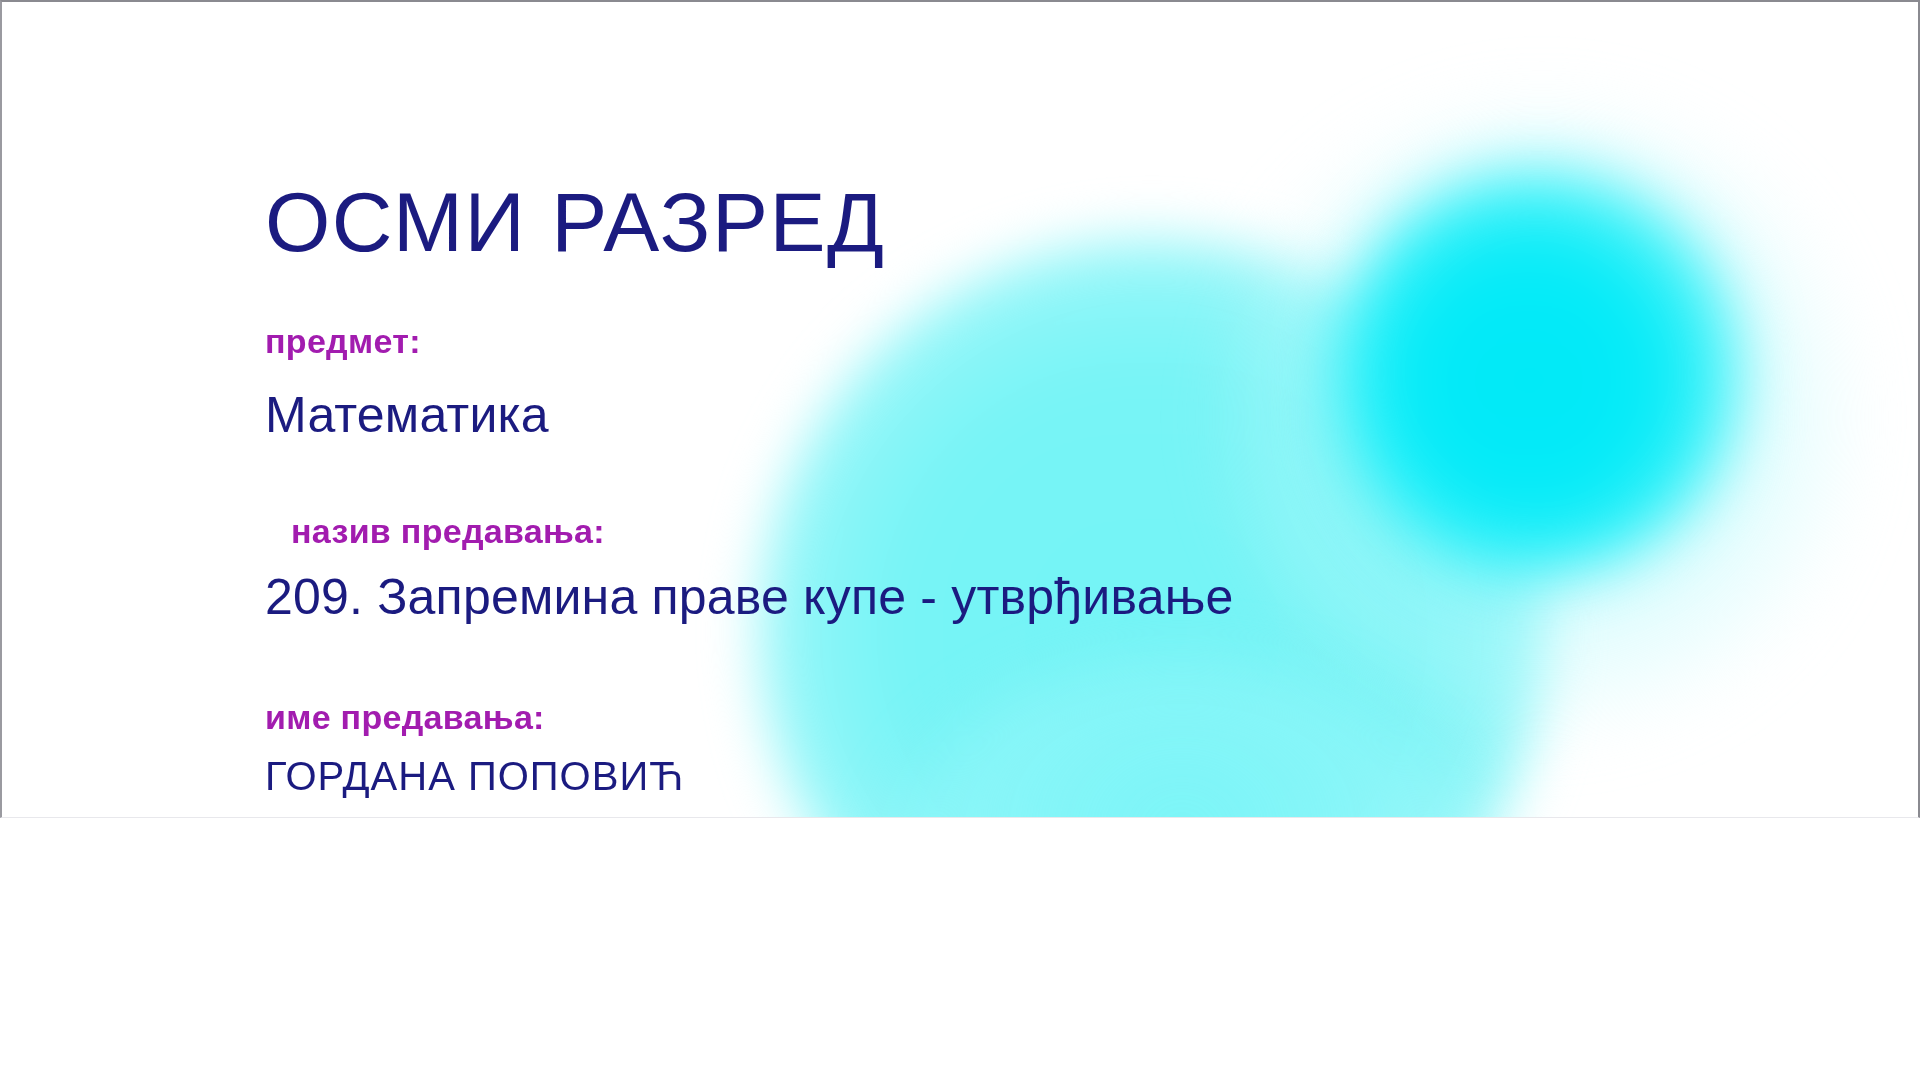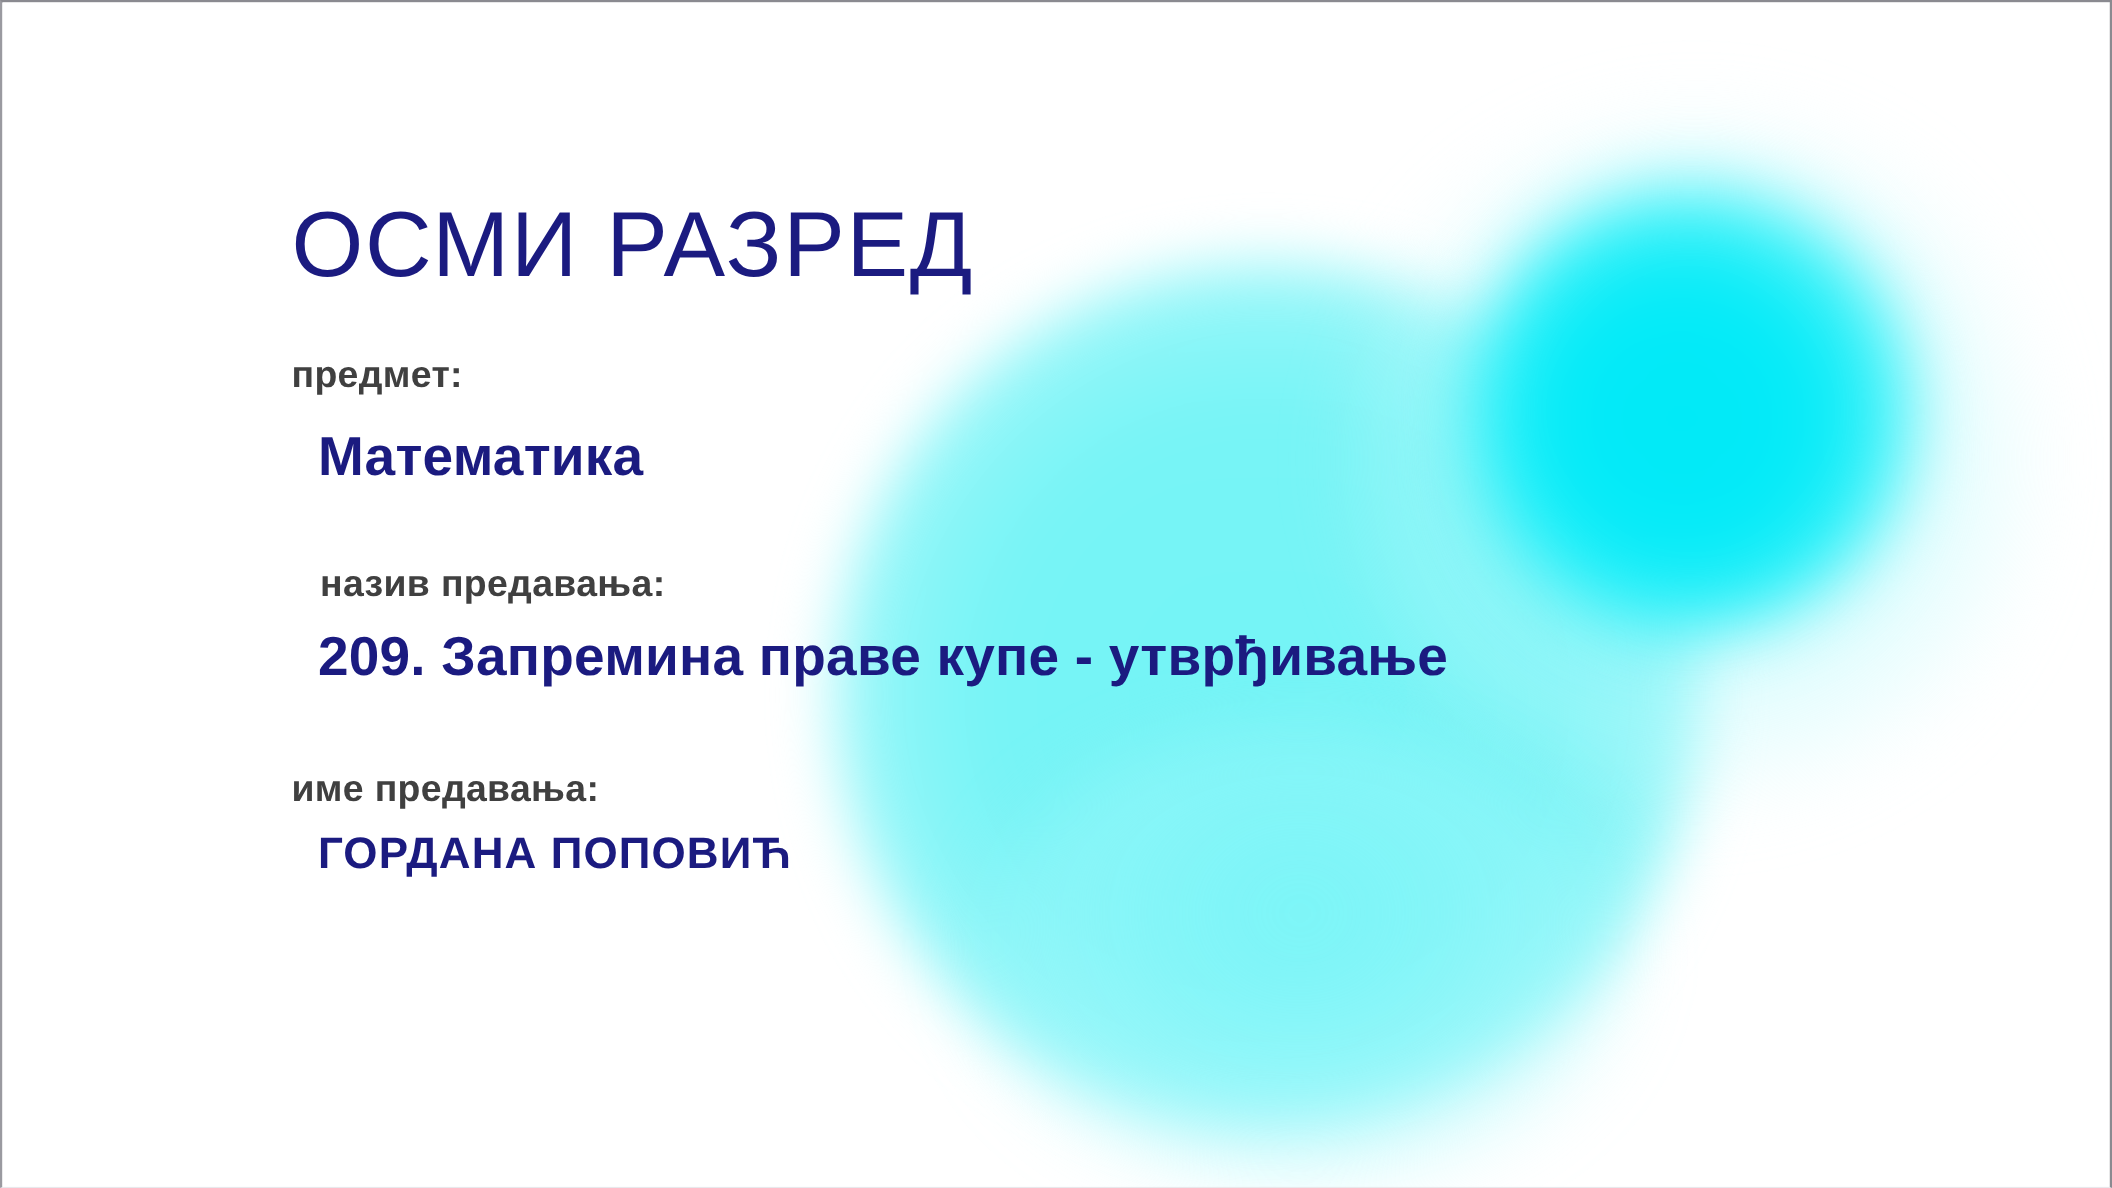--- a/index.html
+++ b/index.html
@@ -5,21 +5,21 @@
 <style>
   html, body {
     margin: 0;
     padding: 0;
     background: #ffffff;
   }
 
   #stage {
     position: relative;
     width: 1920px;
-    height: 1080px;
+    height: 818px;
     background: #ffffff;
     overflow: hidden;
     font-family: "Liberation Sans", "DejaVu Sans", sans-serif;
     box-sizing: border-box;
     border-top: 2px solid #8a8a90;
     border-left: 2px solid #9a9aa0;
     border-right: 2px solid #8a8a90;
     border-bottom: 1px solid #e8e8ec;
     text-align: center;
   }
@@ -106,28 +106,27 @@
     top: 172px;
     font-size: 84px;
     font-weight: 400;
     letter-spacing: 1.5px;
     color: #1b1b80;
   }
 
   .field-label {
     font-size: 34px;
     font-weight: 700;
-    color: #404040;
+    color: #a21caf;
     letter-spacing: 0.3px;
   }
 
   .field-value {
-    font-weight: 700;
+    font-weight: 400;
     color: #1b1b80;
-    margin-left: 24px;
   }
 
   #subject-label   { top: 320px; }
   #subject-value   { top: 384px; font-size: 50px; }
 
   #lecture-label   { top: 510px; margin-left: 26px; }
   #lecture-value   { top: 566px; font-size: 50px; }
 
   #teacher-label   { top: 696px; }
   #teacher-value   { top: 752px; font-size: 40px; letter-spacing: 1px; }

